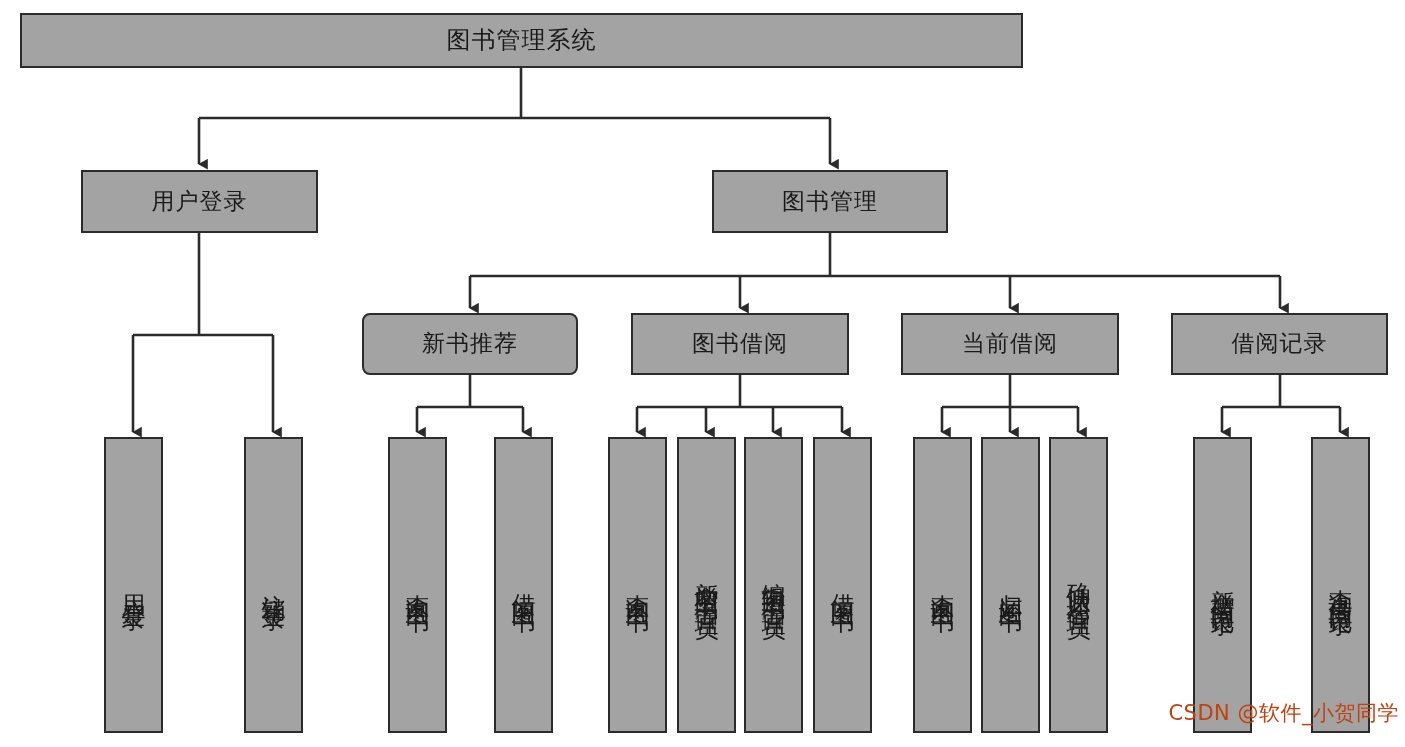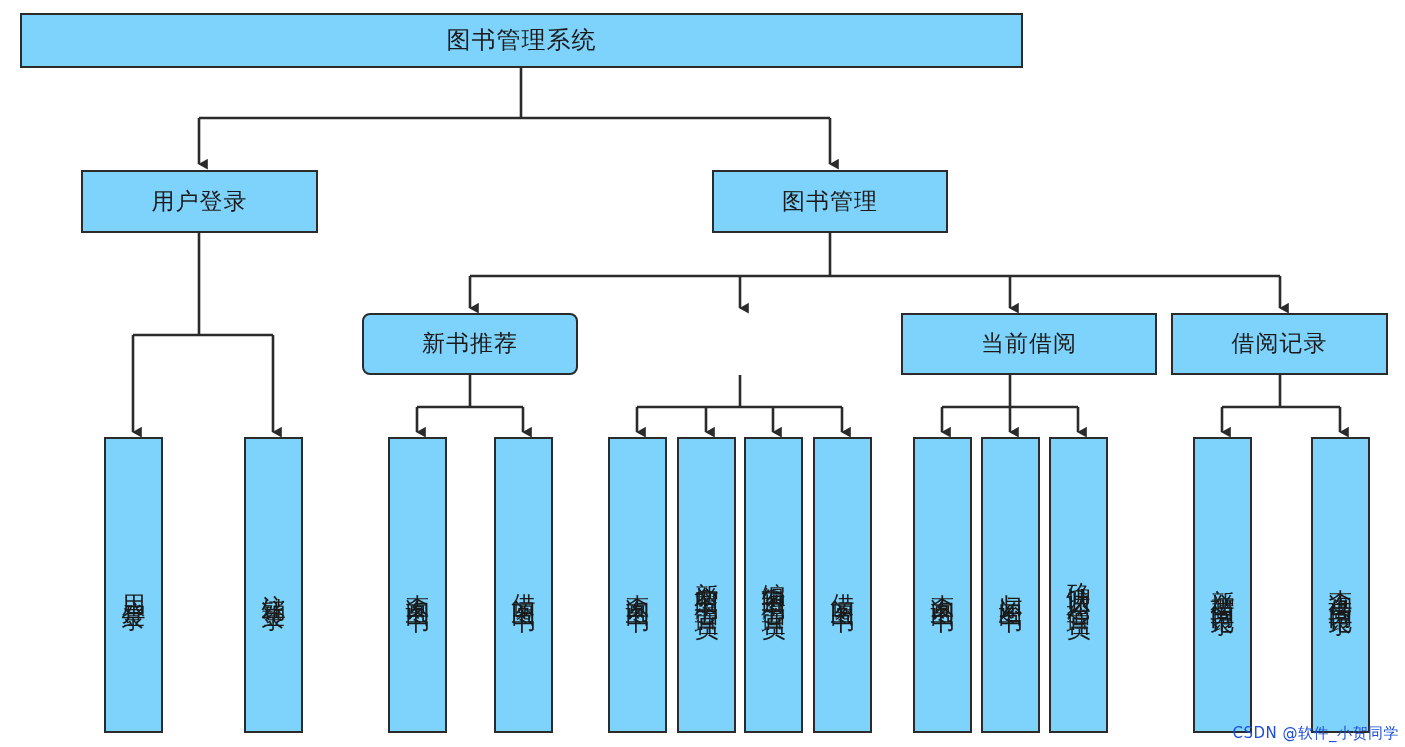--- a/index.html
+++ b/index.html
@@ -22,21 +22,21 @@
     position: absolute;
     left: 0;
     top: 0;
     width: 1405px;
     height: 747px;
     pointer-events: none;
   }
   .node {
     position: absolute;
     box-sizing: border-box;
-    background: #7dd3fc;
+    background: #a3a3a3;
     border: 2px solid #2b2b2b;
     display: flex;
     align-items: center;
     justify-content: center;
     color: #1a1a1a;
     z-index: 2;
   }
   .node .label {
     display: block;
     text-align: center;
@@ -61,23 +61,23 @@
     font-size: 24px;
     writing-mode: vertical-rl;
     text-orientation: upright;
     letter-spacing: 5px;
     line-height: 1;
     white-space: nowrap;
   }
   .watermark {
     position: absolute;
     right: 6px;
-    bottom: 4px;
-    font-size: 15px;
-    color: #1d4ed8;
+    bottom: 20px;
+    font-size: 21px;
+    color: #c2410c;
     letter-spacing: 0.5px;
     white-space: nowrap;
     z-index: 5;
   }
 </style>
 </head>
 <body>
 
 <div id="canvas">
 
@@ -143,22 +143,25 @@
   </div>
 
   <div class="node horiz" style="left:712px; top:170px; width:236px; height:63px;align-items:center;">
     <span class="label">图书管理</span>
   </div>
 
   <div class="node horiz" style="left:362px; top:313px; width:216px; height:62px;border-radius:8px;">
     <span class="label">新书推荐</span>
   </div>
 
-
-  <div class="node horiz" style="left:901px; top:313px; width:256px; height:62px;">
+  <div class="node horiz" style="left:631px; top:313px; width:218px; height:62px;">
+    <span class="label">图书借阅</span>
+  </div>
+
+  <div class="node horiz" style="left:901px; top:313px; width:218px; height:62px;">
     <span class="label">当前借阅</span>
   </div>
 
   <div class="node horiz" style="left:1171px; top:313px; width:217px; height:62px;">
     <span class="label">借阅记录</span>
   </div>
 
   <div class="node vert" style="left:104px; top:437px; width:59px; height:296px;">
     <span class="label" style="font-size: 24px; letter-spacing: 5px;">用户登录</span>
   </div>

